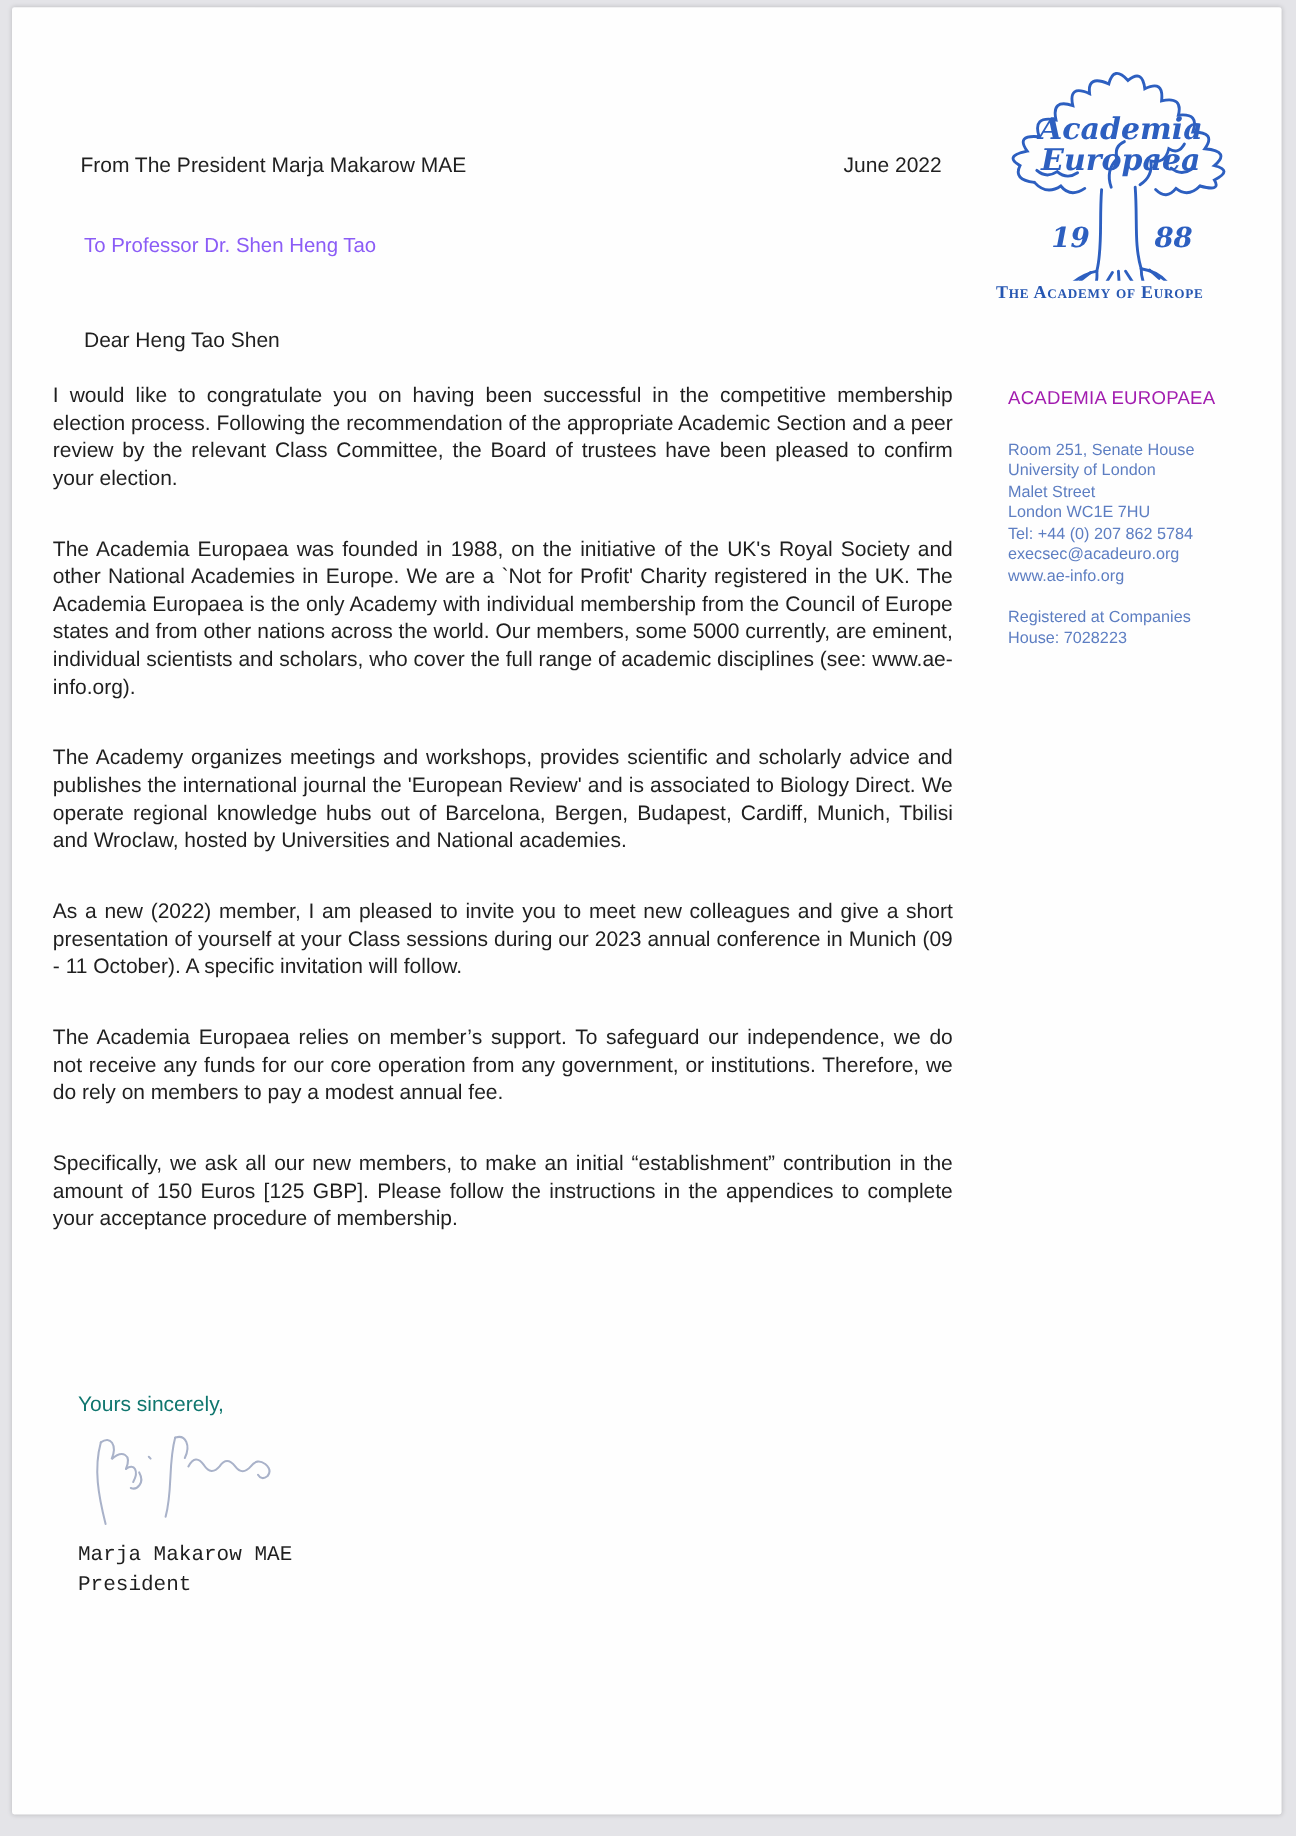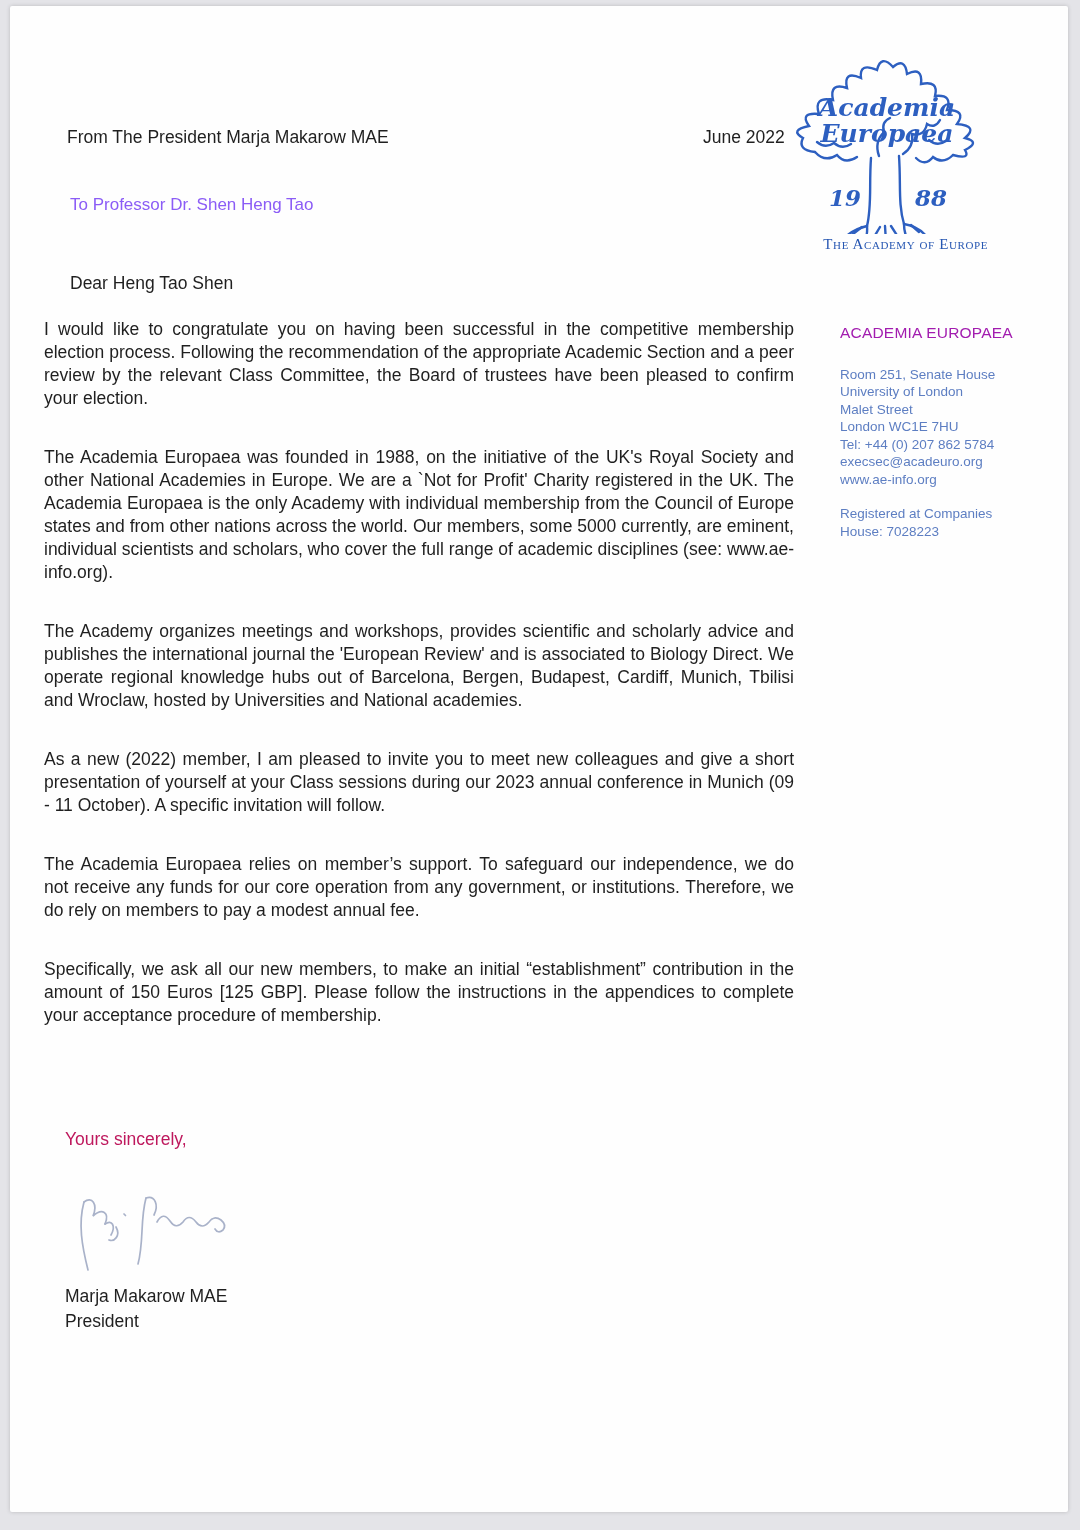--- a/index.html
+++ b/index.html
@@ -53,49 +53,50 @@
   }
   .letter-body p {
     margin: 0 0 36px 0;
     font-size: 17.5px;
     line-height: 23px;
     color: #1f1f1f;
     text-align: justify;
   }
   .closing {
     position: absolute;
-    left: 55px; top: 1123px;
-    font-size: 17.5px;
-    color: #be185d;
+    left: 55px; top: 1154px;
+    font-size: 17.5px;
+    color: #0f766e;
   }
   .signature {
     position: absolute;
     left: 52px; top: 1178px;
     width: 190px; height: 95px;
   }
   .signoff {
     position: absolute;
     left: 55px; top: 1278px;
     font-size: 17.5px;
     line-height: 25px;
     color: #1f1f1f;
+    font-family: Liberation Mono, monospace;
   }
   
   .logo-wrap {
     position: absolute;
-    left: 773px; top: 28px;
+    left: 820px; top: 28px;
     width: 205px;
-    text-align: right;
+    text-align: left;
   }
   .logo-svg { display: block; }
   .logo-tagline {
     margin-top: 2px;
     font-family: "Liberation Serif", "DejaVu Serif", serif;
     font-variant: small-caps;
-    font-weight: normal;
+    font-weight: bold;
     font-size: 15px;
     letter-spacing: 0.6px;
     color: #2757b2;
     white-space: nowrap;
   }
   
   .sidebar {
     position: absolute;
     left: 830px; top: 318px;
     width: 195px;

